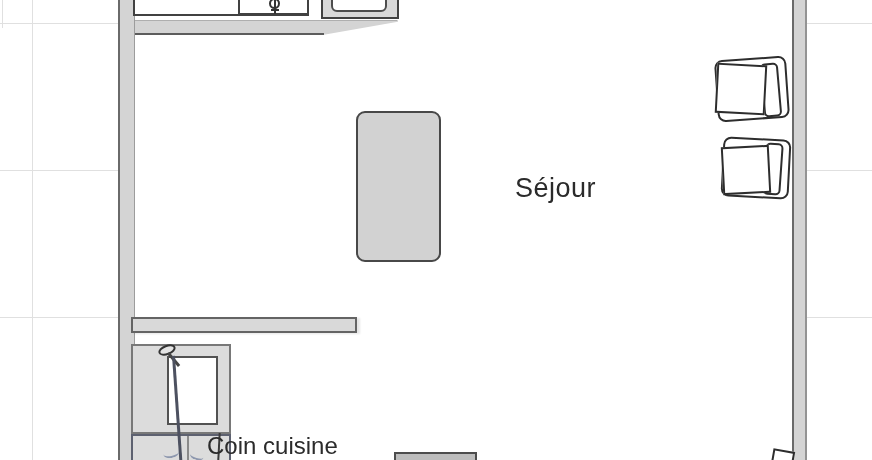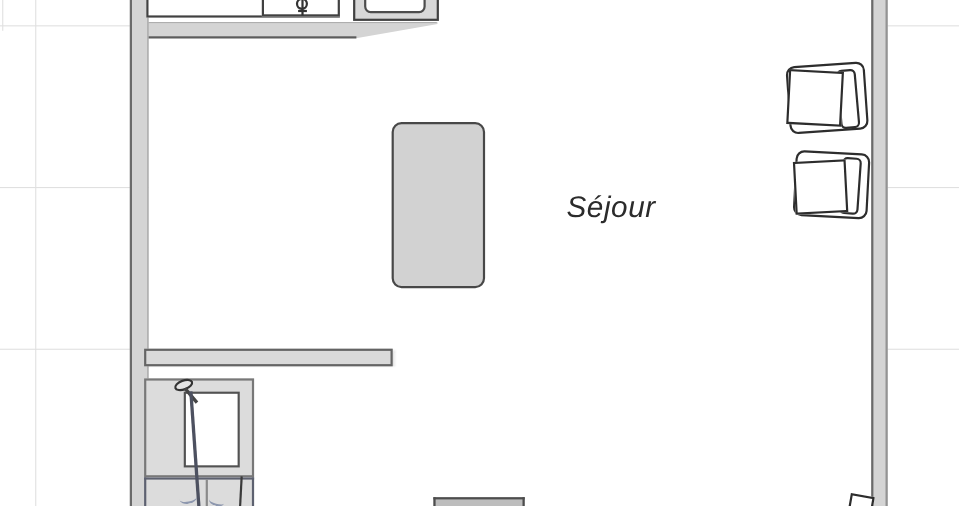--- a/index.html
+++ b/index.html
@@ -62,21 +62,21 @@
     transform:rotate(-4deg); transform-origin:top left;}
   .pipe-line{left:218px; top:433px; width:2px; height:27px; background:#3b3b3b; transform:rotate(3deg);}
   .mark1{left:163px; top:448px; width:16px; height:10px; border-bottom:2px solid var(--sketch-blue,#8d97ae);
     border-radius:50%; transform:rotate(-10deg);}
   .mark2{left:190px; top:452px; width:14px; height:8px; border-bottom:2px solid var(--sketch-blue,#8d97ae);
     border-radius:50%; transform:rotate(15deg);}
   
   .dim-line{left:598px; top:3px; width:120px; height:4px; border-top:2px solid var(--faint-artifact,#ececec);}
   .dim-hook{width:7px; height:7px; border:1px solid #e8e8e8; border-radius:3px;}
   
-  .room-label{color:var(--text,#2b2b2b); white-space:nowrap;font-style:italic;}
+  .room-label{color:var(--text,#2b2b2b); white-space:nowrap;}
   .label-sejour{left:515px; top:173px; font-size:27px; letter-spacing:.5px;}
   .label-coin{left:207px; top:432px; font-size:24px;}
 </style>
 </head>
 <body>
 
 <div class="screen">
 
   <div class="abs grid-h" style="left:0;top:23px"></div>
   <div class="abs grid-h" style="left:0;top:170px"></div>
@@ -122,14 +122,15 @@
   <div class="abs unit-lower"></div>
   <div class="abs unit-divider"></div>
   <div class="abs door-hinge"></div>
   <div class="abs door-stroke"></div>
   <div class="abs door-leaf"></div>
   <div class="abs pipe-line"></div>
   <div class="abs mark1"></div>
   <div class="abs mark2"></div>
 
   <div class="abs room-label label-sejour">Séjour</div>
+  <div class="abs room-label label-coin">Coin cuisine</div>
 
 </div>
 
 </body></html>

